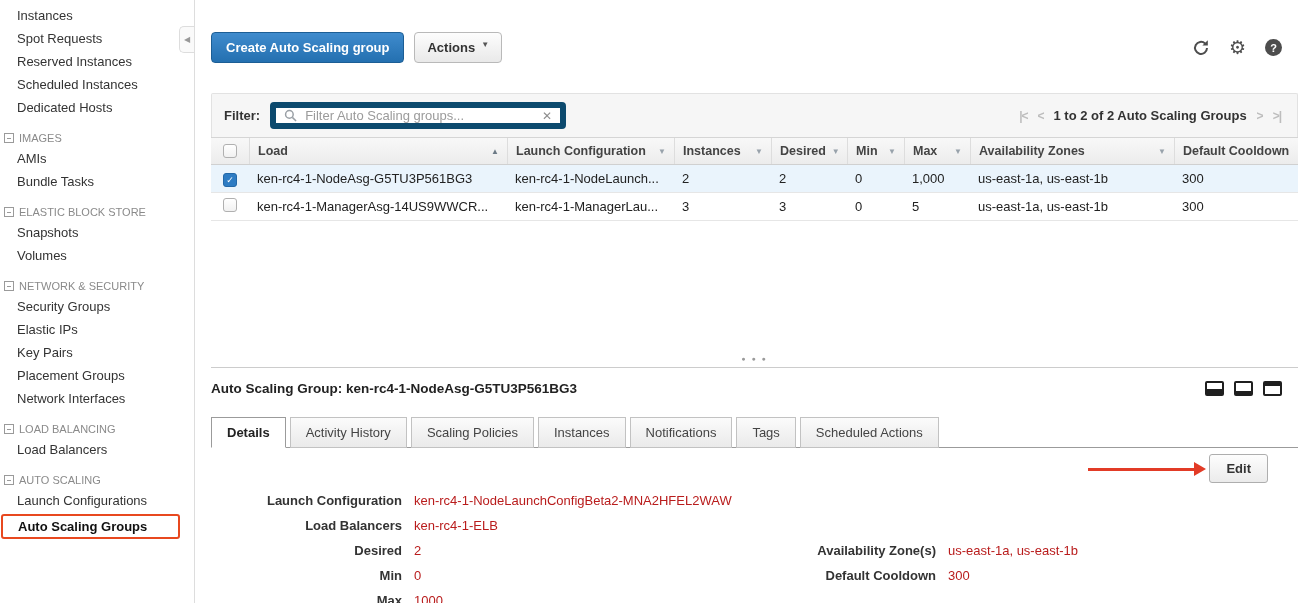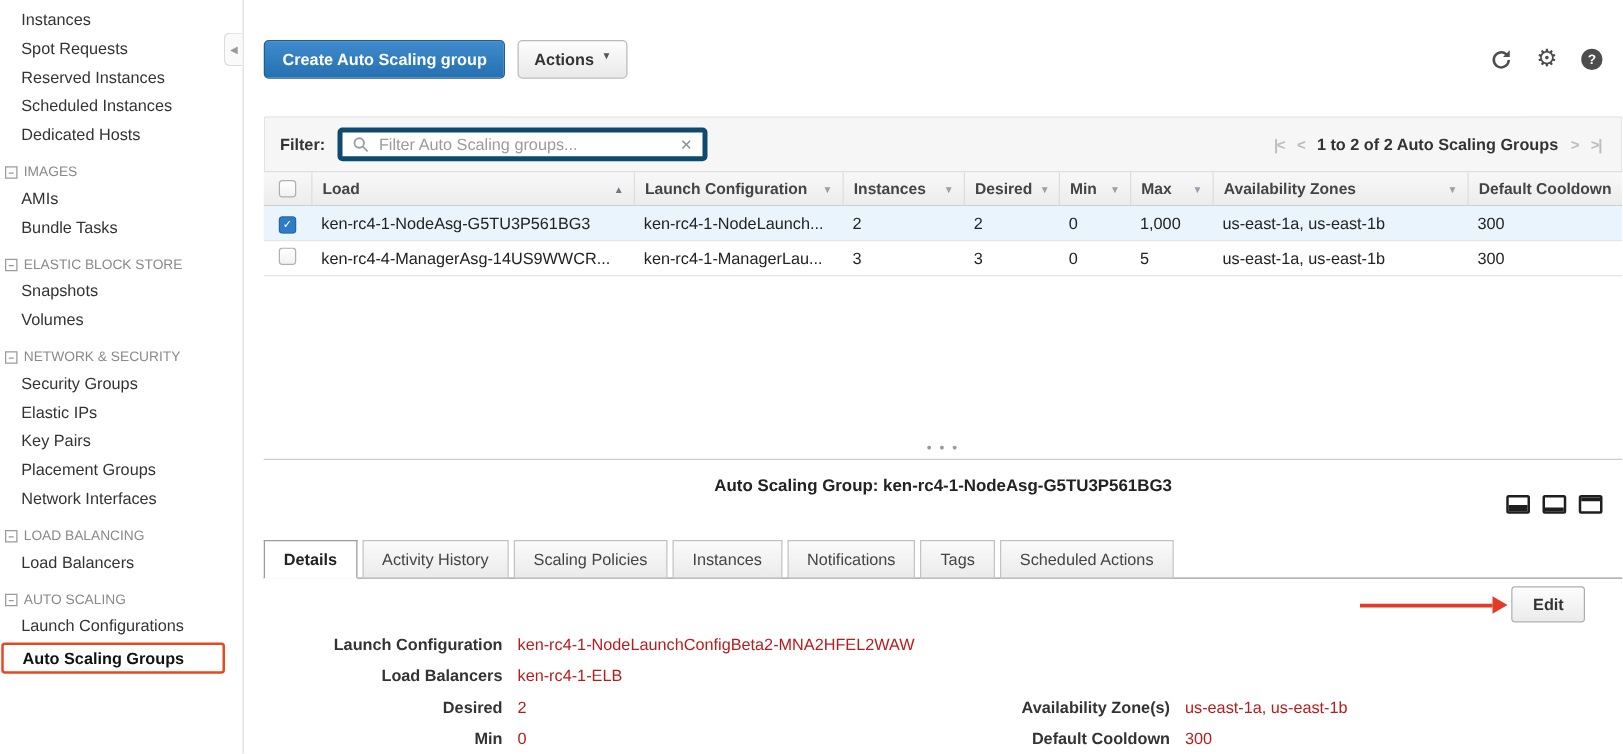--- a/index.html
+++ b/index.html
@@ -35,21 +35,21 @@
     color:#333; font-weight:bold; font-size:13px; padding:7px 12px; cursor:pointer; font-family:inherit;
     display:inline-flex; gap:6px;
   }
   .btn-secondary .caret { font-size:8px; color:#555; }
   .top-icons { margin-left:auto; margin-right:16px; display:flex; align-items:center; gap:19px; }
   .gear-glyph { font-size:19px; color:#4d4d4d; line-height:1; cursor:pointer; }
   .help-circle { width:17px; height:17px; border-radius:50%; background:#4d4d4d; color:#fff; font-size:11px; font-weight:bold; display:flex; align-items:center; justify-content:center; cursor:pointer; }
 
   .filter-bar { margin-top:30px; background:#f6f6f6; border:1px solid #e2e2e2; border-bottom:none; border-radius:2px 2px 0 0; padding:8px 12px; display:flex; align-items:center; }
   .filter-label { font-weight:bold; color:#333; margin-right:10px; }
-  .search-box { width:296px; height:27px; background:#fff; border:4px solid #0c4a6e; border-radius:4px; display:flex; align-items:center; padding:0 8px; gap:6px; }
+  .search-box { width:296px; height:27px; background:#fff; border:6px solid #0c4a6e; border-radius:4px; display:flex; align-items:center; padding:0 8px; gap:6px; }
   .search-box input { flex:1; border:none; outline:none; font-size:13px; color:#333; background:transparent; font-family:inherit; }
   .search-box input::placeholder { color:#9b9b9b; }
   .clear-x { color:#8e8e8e; font-size:12px; cursor:pointer; }
   .pagination { margin-left:auto; display:flex; align-items:center; gap:10px; padding-right:4px; }
   .pg-btn { color:#bdbdbd; font-weight:bold; font-size:12px; letter-spacing:-1px; cursor:default; }
   .pg-text { font-weight:bold; color:#333; }
 
   .grid { border-top:1px solid #d5d5d5; }
   .grid-header { display:flex; align-items:stretch; background:linear-gradient(#f8f8f8,#ececec); border-bottom:1px solid #d0d0d0; height:27px; font-weight:bold; color:#444; font-size:12.5px; }
   .grid-header .col { display:flex; align-items:center; justify-content:space-between; }
@@ -62,21 +62,21 @@
   .hdr-sort { font-size:8px; color:#6c7a86; margin-left:6px; }
   .grid-row { display:flex; align-items:center; height:28px; border-bottom:1px solid #e6e6e6; color:#222; }
   .grid-row.selected { background:#eaf4fc; }
   .cb { width:14px; height:14px; border:1px solid #b0b0b0; border-radius:3px; background:linear-gradient(#fff,#f1f1f1); display:inline-flex; align-items:center; justify-content:center; font-size:9px; color:#fff; cursor:pointer; }
   .cb.checked { background:#2e7cc3; border-color:#2368a7; }
 
   .spacer { height:146px; }
   .pane-divider { position:relative; border-top:1px solid #ccc; margin-right:0; }
   .drag-handle { position:absolute; top:-13px; left:50%; transform:translateX(-50%); color:#9a9a9a; font-size:7px; letter-spacing:2px; }
 
-  .detail-header { display:flex; align-items:center; padding-top:13px;flex-direction:column; }
+  .detail-header { display:flex; align-items:flex-end; padding-top:13px; }
   .detail-title { font-weight:bold; color:#222; font-size:13.5px; }
   .pane-icons { margin-left:auto; margin-right:16px; display:flex; gap:10px; }
   .pane-icon { width:19px; height:15px; border:2px solid #1f1f1f; border-radius:2px; position:relative; background:#fff; cursor:pointer; }
   .pane-icon.split-bottom::after { content:""; position:absolute; left:0; right:0; bottom:0; height:5px; background:#1f1f1f; }
   .pane-icon.split-thin::after { content:""; position:absolute; left:0; right:0; bottom:0; height:3px; background:#1f1f1f; }
   .pane-icon.full::after { content:""; position:absolute; left:0; right:0; top:0; height:3px; background:#1f1f1f; }
 
   .tabs { display:flex; gap:4px; margin-top:21px; border-bottom:1px solid #9b9b9b; }
   .tab { margin-bottom:-1px; border:1px solid #c2c2c2; background:linear-gradient(#fbfbfb,#eaeaea); color:#444; padding:7px 15px; cursor:pointer; white-space:nowrap; }
   .tab.active { background:#fff; border-color:#9b9b9b; border-bottom-color:#fff; font-weight:bold; color:#222; }
@@ -237,21 +237,21 @@
         <div class="col c3">2</div>
         <div class="col c4">2</div>
         <div class="col c5">0</div>
         <div class="col c6">1,000</div>
         <div class="col c7">us-east-1a, us-east-1b</div>
         <div class="col c8">300</div>
       </div>
 
       <div class="grid-row">
         <div class="col c0"><span class="cb"></span></div>
-        <div class="col c1">ken-rc4-4-ManagerAsg-14US9WWCR...</div>
+        <div class="col c1">ken-rc4-1-ManagerAsg-14US9WWCR...</div>
         <div class="col c2">ken-rc4-1-ManagerLau...</div>
         <div class="col c3">3</div>
         <div class="col c4">3</div>
         <div class="col c5">0</div>
         <div class="col c6">5</div>
         <div class="col c7">us-east-1a, us-east-1b</div>
         <div class="col c8">300</div>
       </div>
     </div>
 

